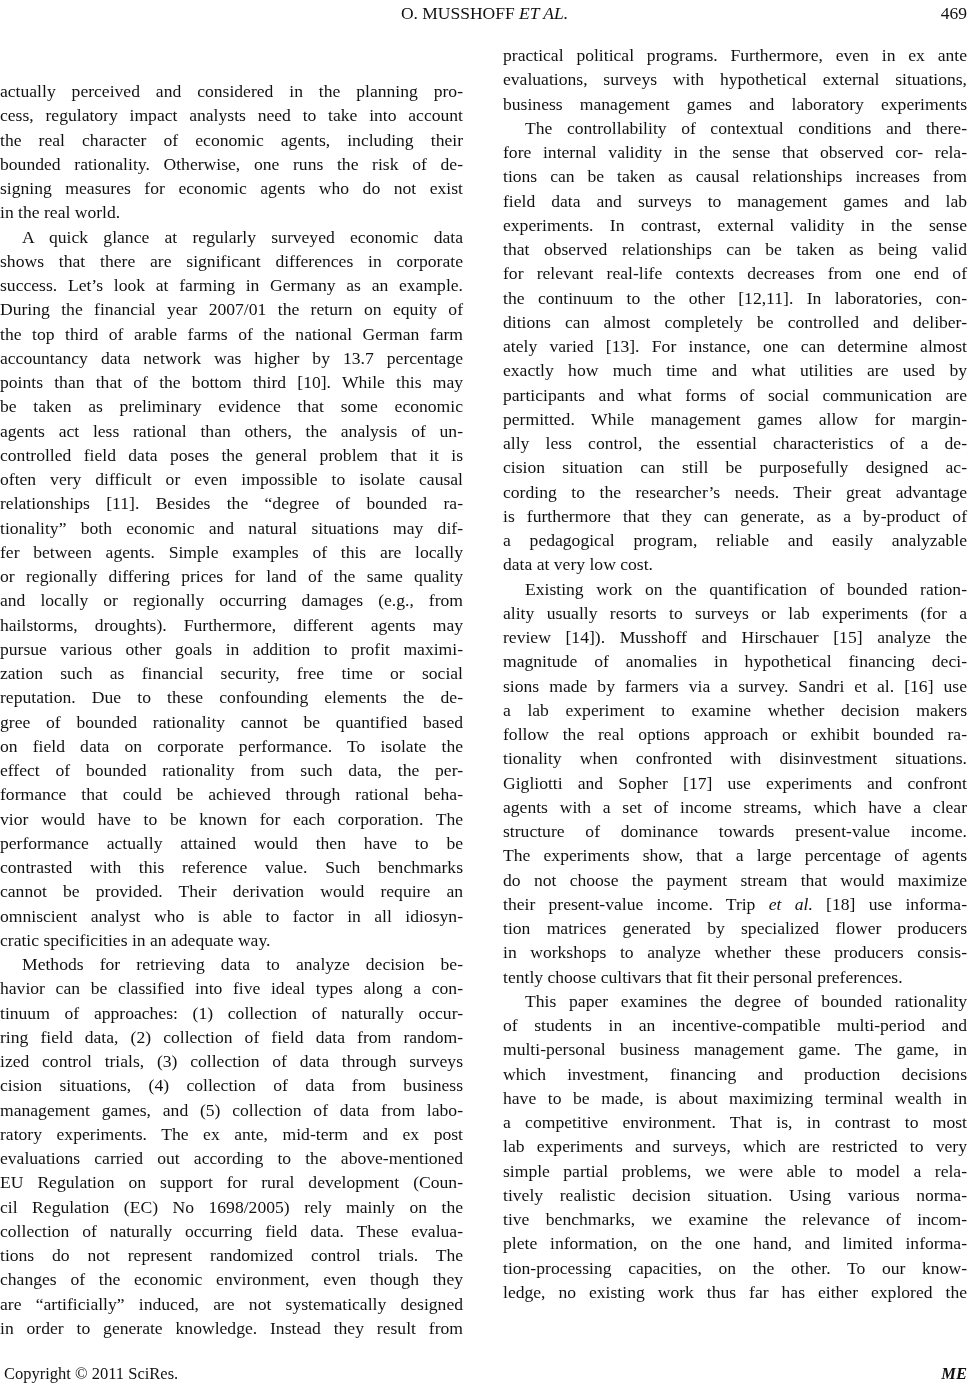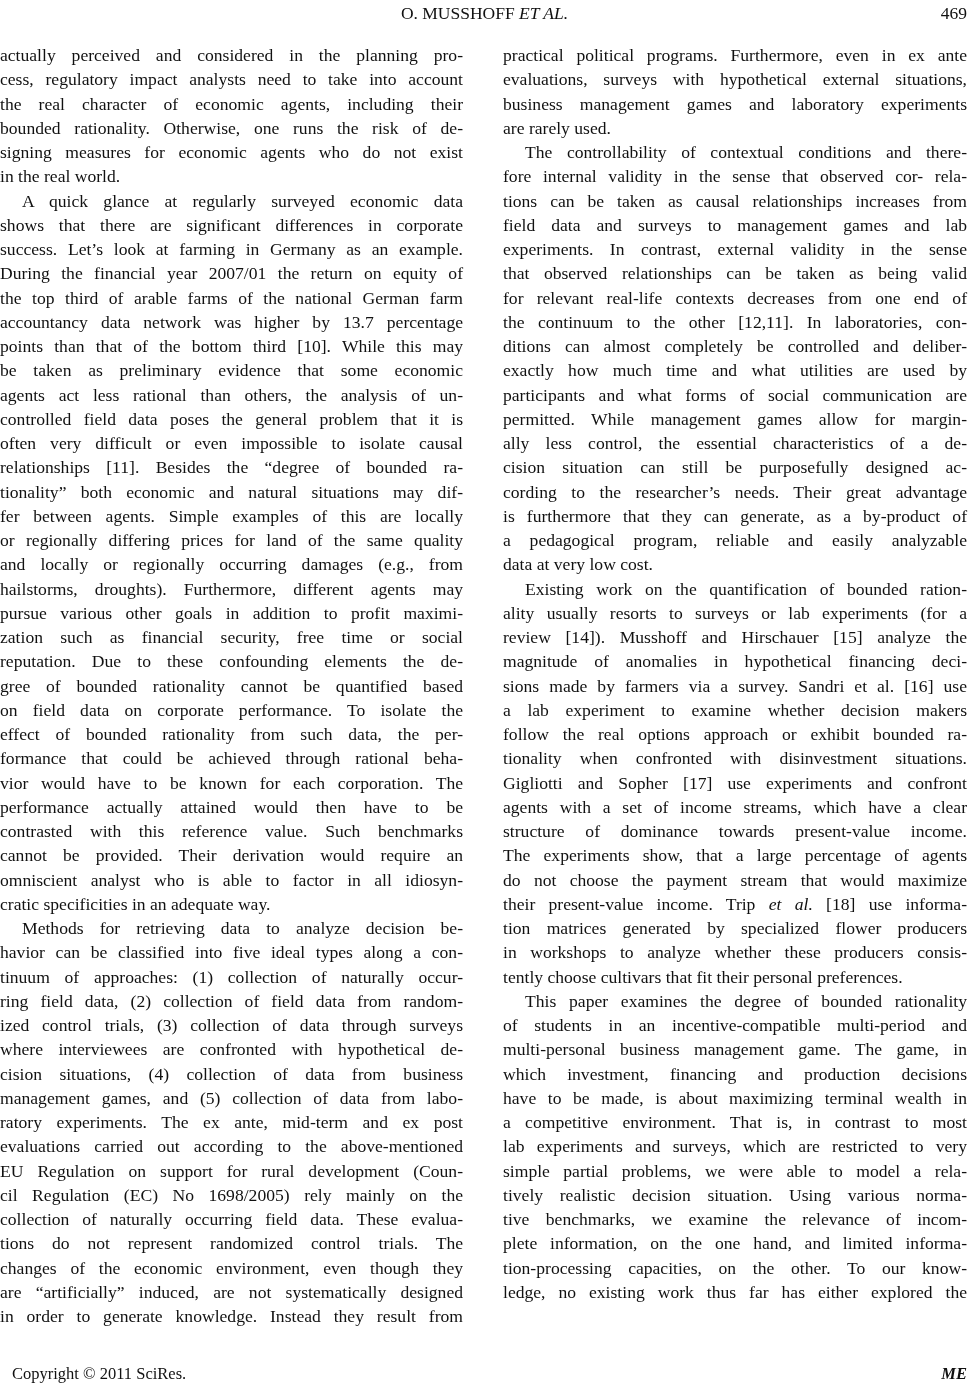--- a/index.html
+++ b/index.html
@@ -14,34 +14,34 @@
   }
   .header .running-title {
     position: absolute; left: 0; right: 0; text-align: center;
   }
   .header .running-title .etal { font-style: italic; }
   .header .page-number { position: absolute; right: 2px; top: 0; }
   .column {
     position: absolute; top: 43px; width: 463px;
     font-size: 17.6px; line-height: 24.25px;
   }
-  .column.left { left: 0; }
+  .column.left { left: 0; margin-top: 36px; }
   .column.right { left: 503px; width: 464px; }
   .line {
     display: block; height: 24.25px; white-space: nowrap;
     text-align: justify; text-align-last: justify;
   }
   .line.last { text-align-last: left; }
   .line.indent { padding-left: 22px; }
   .line .it { font-style: italic; }
   .footer {
     position: absolute; top: 1364px; left: 0; width: 969px;
     font-size: 16.5px; line-height: 20px;
   }
-  .footer .copyright { position: absolute; left: 12px; }
+  .footer .copyright { position: absolute; left: 4px; }
   .footer .journal { position: absolute; right: 2px; font-style: italic; font-weight: bold; margin-left: 8px; }
 </style>
 </head>
 <body>
 
 <div class="header">
   <div class="running-title">
     <span>O. MUSSHOFF</span>
     <span class="etal">ET AL.</span>
   </div>
@@ -83,47 +83,46 @@
     <span class="line">performance actually attained would then have to be</span>
     <span class="line">contrasted with this reference value. Such benchmarks</span>
     <span class="line">cannot be provided. Their derivation would require an</span>
     <span class="line">omniscient analyst who is able to factor in all idiosyn-</span>
     <span class="line last">cratic specificities in an adequate way.</span>
     <span class="line indent">Methods for retrieving data to analyze decision be-</span>
     <span class="line">havior can be classified into five ideal types along a con-</span>
     <span class="line">tinuum of approaches: (1) collection of naturally occur-</span>
     <span class="line">ring field data, (2) collection of field data from random-</span>
     <span class="line">ized control trials, (3) collection of data through surveys</span>
-    <span class="line">where interviewees are confronted with hypothetical de-</span>
     <span class="line">cision situations, (4) collection of data from business</span>
     <span class="line">management games, and (5) collection of data from labo-</span>
     <span class="line">ratory experiments. The ex ante, mid-term and ex post</span>
     <span class="line">evaluations carried out according to the above-mentioned</span>
     <span class="line">EU Regulation on support for rural development (Coun-</span>
     <span class="line">cil Regulation (EC) No 1698/2005) rely mainly on the</span>
     <span class="line">collection of naturally occurring field data. These evalua-</span>
     <span class="line">tions do not represent randomized control trials. The</span>
     <span class="line">changes of the economic environment, even though they</span>
     <span class="line">are “artificially” induced, are not systematically designed</span>
     <span class="line">in order to generate knowledge. Instead they result from</span>
   </div>
 <div class="column right" id="col-right">
     <span class="line">practical political programs. Furthermore, even in ex ante</span>
     <span class="line">evaluations, surveys with hypothetical external situations,</span>
     <span class="line">business management games and laboratory experiments</span>
-    <span class="line last">are rarely used.</span>
     <span class="line indent">The controllability of contextual conditions and there-</span>
     <span class="line">fore internal validity in the sense that observed cor- rela-</span>
     <span class="line">tions can be taken as causal relationships increases from</span>
     <span class="line">field data and surveys to management games and lab</span>
     <span class="line">experiments. In contrast, external validity in the sense</span>
     <span class="line">that observed relationships can be taken as being valid</span>
     <span class="line">for relevant real-life contexts decreases from one end of</span>
     <span class="line">the continuum to the other [12,11]. In laboratories, con-</span>
     <span class="line">ditions can almost completely be controlled and deliber-</span>
+    <span class="line">ately varied [13]. For instance, one can determine almost</span>
     <span class="line">exactly how much time and what utilities are used by</span>
     <span class="line">participants and what forms of social communication are</span>
     <span class="line">permitted. While management games allow for margin-</span>
     <span class="line">ally less control, the essential characteristics of a de-</span>
     <span class="line">cision situation can still be purposefully designed ac-</span>
     <span class="line">cording to the researcher’s needs. Their great advantage</span>
     <span class="line">is furthermore that they can generate, as a by-product of</span>
     <span class="line">a pedagogical program, reliable and easily analyzable</span>
     <span class="line last">data at very low cost.</span>
     <span class="line indent">Existing work on the quantification of bounded ration-</span>

